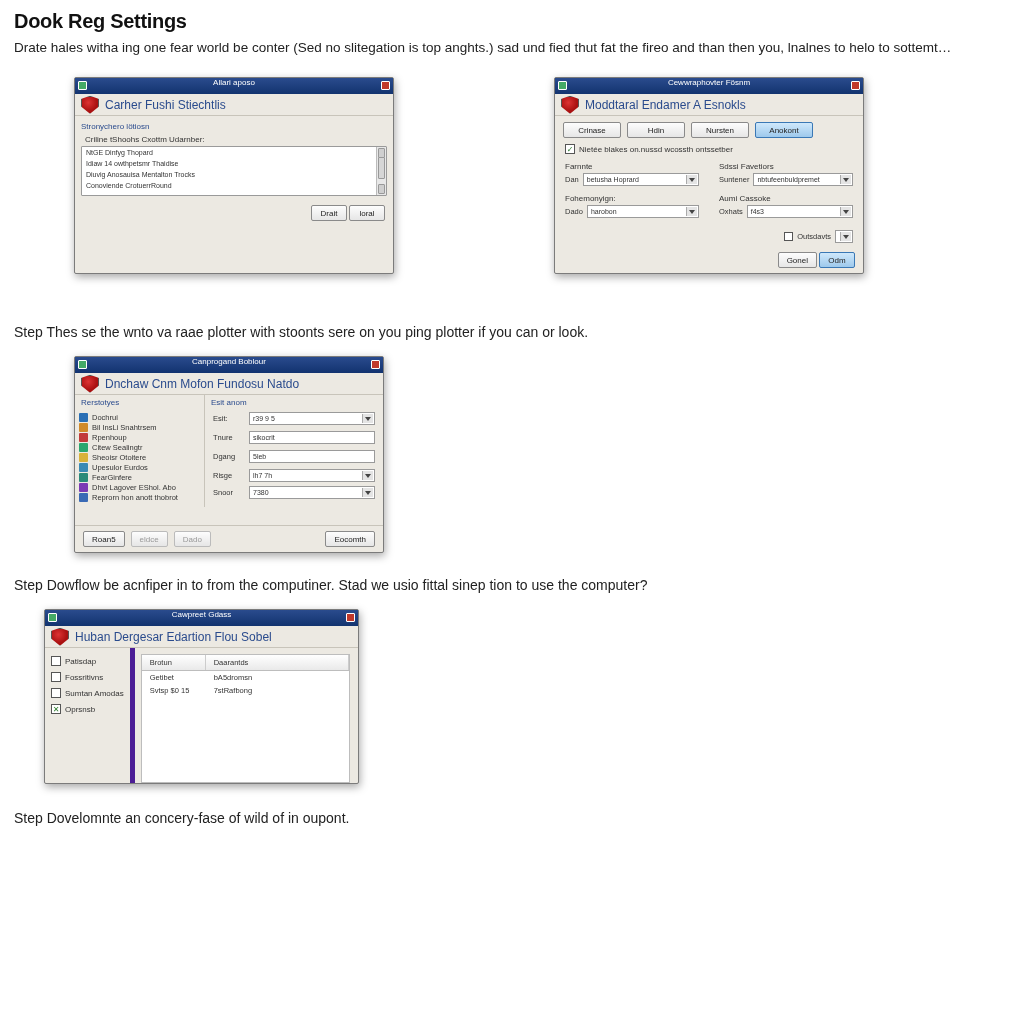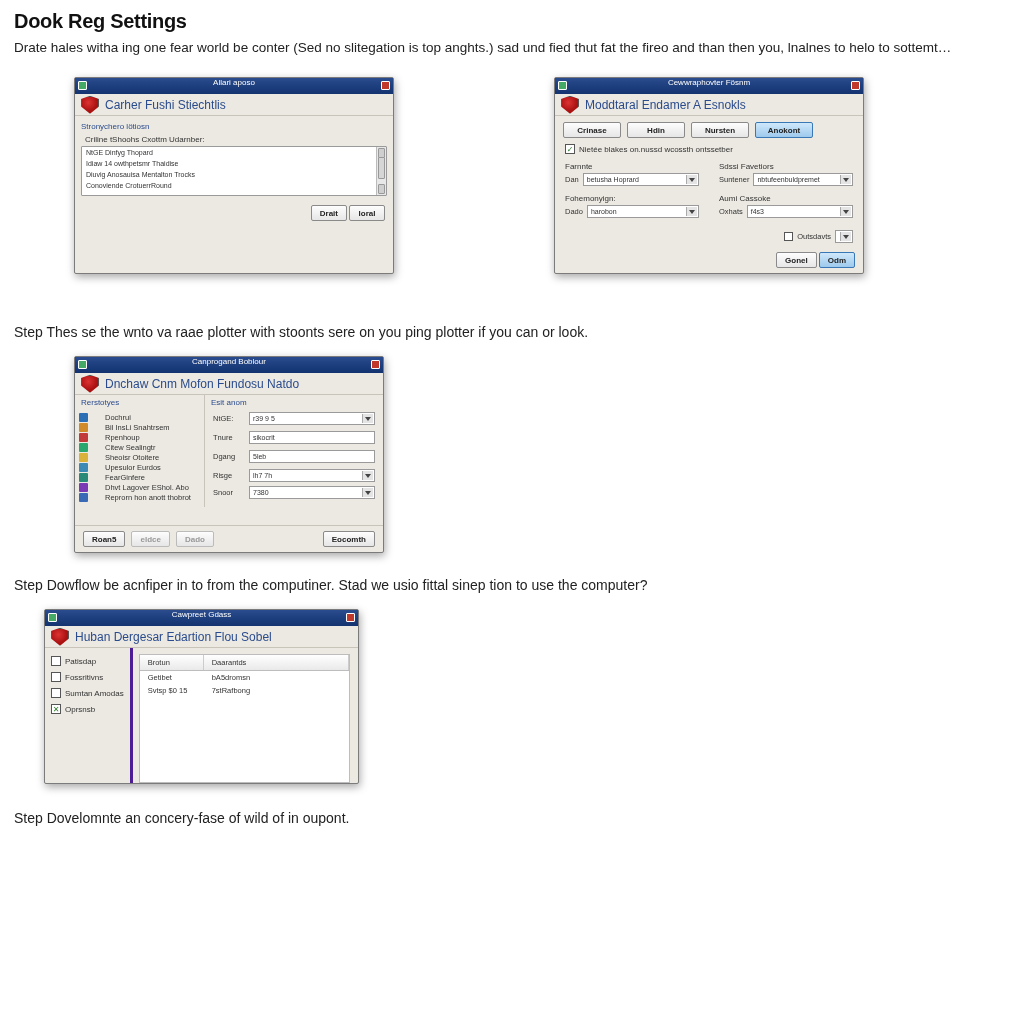--- a/index.html
+++ b/index.html
@@ -67,21 +67,21 @@
   .scroll-v { position:absolute; right:0; top:0; bottom:0; width:10px; background:#e8e8e8; border-left:1px solid #bbb;}
   .scroll-v::before{content:"";position:absolute;left:1px;right:1px;top:1px;height:8px;background:#cfcfcf;border:1px solid #999;border-radius:1px;}
   .scroll-v::after{content:"";position:absolute;left:1px;right:1px;bottom:1px;height:8px;background:#cfcfcf;border:1px solid #999;border-radius:1px;}
   .scroll-thumb{position:absolute;left:1px;right:1px;top:10px;height:22px;background:#d6d6d6;border:1px solid #999;border-radius:1px;}
 
   .btn {
     display:inline-flex;align-items:center;justify-content:center;
     min-width:36px; height:16px; padding:0 8px;
     background:linear-gradient(to bottom,#fdfdfd,#e6e6e6);
     border:1px solid #8a8a8a; border-radius:2px;
-    font-size:8px; color:#222;font-weight:bold;
+    font-size:8px; color:#222;
   }
   .btn.primary{ background:linear-gradient(to bottom,#cfe8fb,#9ec9ec); border-color:#3a78b5;}
   .btn.disabled{ color:#999; border-color:#bbb;}
   .footer { display:flex; justify-content:flex-end; gap:2px; padding:5px 8px; }
   .footer.left-and-right{ justify-content:space-between;}
 
   .tabbar { display:flex; gap:6px; padding:6px 8px 0; }
   .tab { min-width:58px; height:16px; }
   .tab.active{ background:linear-gradient(to bottom,#cfe8fb,#9ec9ec); border-color:#3a78b5;}
   .check-row{display:flex;align-items:center;gap:4px;padding:6px 10px;}
@@ -90,31 +90,31 @@
   .field-col h4{font-size:8px;color:#333;font-weight:400;margin-bottom:2px;}
   .field-line{display:flex;align-items:center;gap:4px;margin-bottom:4px;}
   .field-line label{font-size:7.5px;color:#333;}
   .combo{flex:1;height:13px;background:#fff;border:1px solid #9a9a9a;display:flex;align-items:center;padding:0 12px 0 3px;font-size:7px;position:relative;}
   .combo::after{content:"";position:absolute;right:1px;top:1px;bottom:1px;width:10px;background:#e4e4e4;border-left:1px solid #aaa;}
   .combo .arr{position:absolute;right:3px;top:4px;width:0;height:0;border-left:3px solid transparent;border-right:3px solid transparent;border-top:4px solid #444;z-index:1;}
   .textin{flex:1;height:13px;background:#fff;border:1px solid #9a9a9a;padding:0 3px;font-size:7px;display:flex;align-items:center;}
 
   
   .sidebar-list{display:flex;flex-direction:column;gap:1px;padding:3px 4px;}
-  .sb-item{display:flex;align-items:center;gap:17px;font-size:7.5px;color:#333;}
+  .sb-item{display:flex;align-items:center;gap:4px;font-size:7.5px;color:#333;}
   .sb-ic{width:9px;height:9px;border-radius:1px;}
 
   
   .table-head{display:flex;background:linear-gradient(to bottom,#fff,#e9e9e9);border:1px solid #bdbdbd;font-size:7.5px;}
   .th{padding:3px 8px;border-right:1px solid #ccc;}
   .table-body{background:#fff;border:1px solid #bdbdbd;border-top:none;height:112px;font-size:7.5px;}
   .tr{display:flex;}
   .td{padding:2px 8px;}
 
-  .left-tabs{display:flex;flex-direction:column;gap:6px;padding:8px 6px;border-right:3px solid #4c1d95;}
+  .left-tabs{display:flex;flex-direction:column;gap:6px;padding:8px 6px;border-right:5px solid #4c1d95;}
   .vtab{display:flex;align-items:center;gap:4px;font-size:8px;}
 
 </style>
 </head>
 <body>
 
 <h1>Dook Reg Settings</h1>
 <p class="intro">Drate hales witha ing one fear world be conter (Sed no slitegation is top anghts.) sad und fied thut fat the fireo and than then you, lnalnes to helo to sottemt…</p>
 
 <div class="row">
@@ -275,21 +275,21 @@
           <div class="sb-item">
             <span class="sb-ic" style="background: rgb(58, 106, 181);"></span>
             <span>Reprorn hon anott thobrot</span>
           </div>
         </div>
     </div>
     <div style="flex:1;">
       <div class="group-legend" style="padding:3px 6px;">Esit anom</div>
       <div style="padding:2px 8px;" id="fld3">
           <div class="field-line" style="margin-bottom: 6px;">
-            <label style="width: 32px;">NtGE:</label>
+            <label style="width: 32px;">Esit:</label>
             <div class="combo">
               <span>r39 9 5</span>
               <span class="arr"></span>
             </div>
           </div>
           <div class="field-line" style="margin-bottom: 6px;">
             <label style="width: 32px;">Tnure</label>
             <div class="textin">
               <span>sikocrit</span>
             </div>

